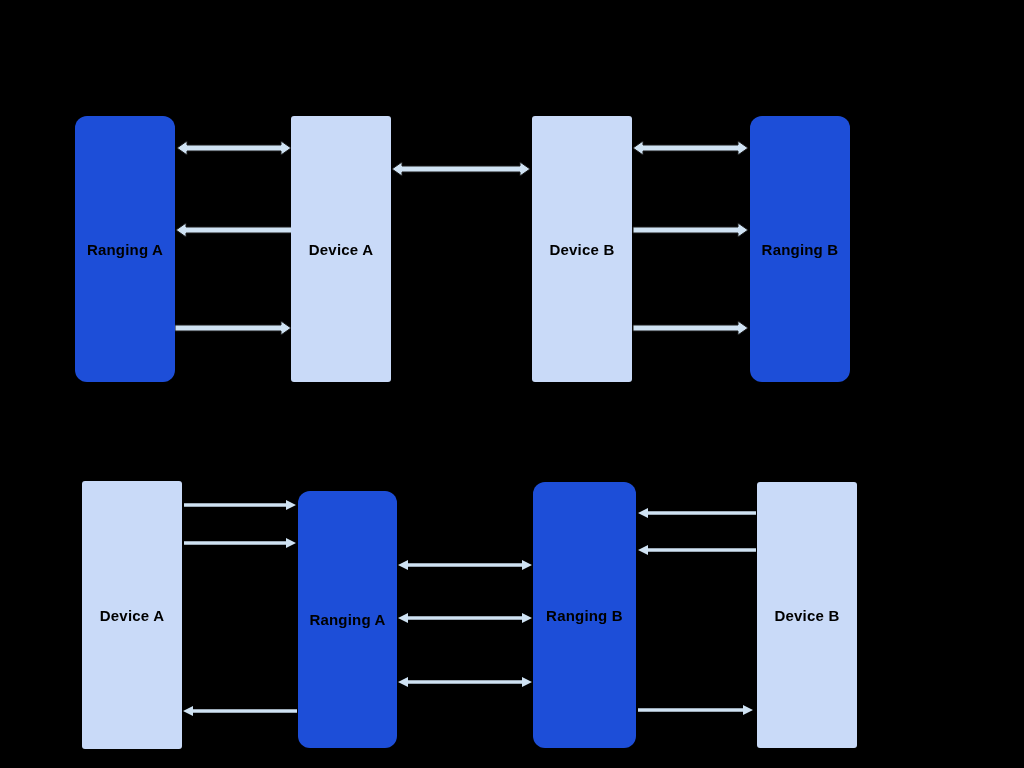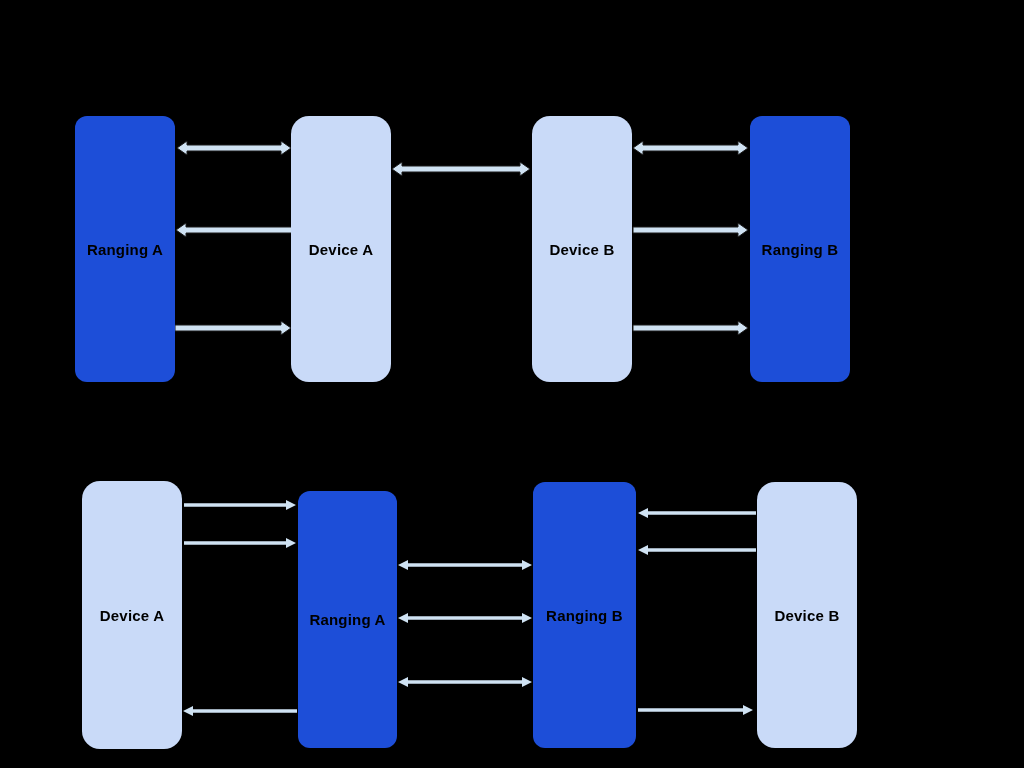--- a/index.html
+++ b/index.html
@@ -23,21 +23,21 @@
     box-sizing: border-box;
   }
   .diagram-box .box-label {
     font-size: 15px;
     font-weight: bold;
     color: #000000;
     text-align: center;
     letter-spacing: 0.2px;
   }
   .box-ranging { background: #1d4ed8; border-radius: 12px; }
-  .box-device  { background: #c9daf8; border-radius: 18px; }
+  .box-device  { background: #c9daf8; border-radius: 3px; }
   #arrow-layer {
     position: absolute;
     left: 0; top: 0;
     width: 1024px;
     height: 768px;
     pointer-events: none;
   }
 </style>
 </head>
 <body>

